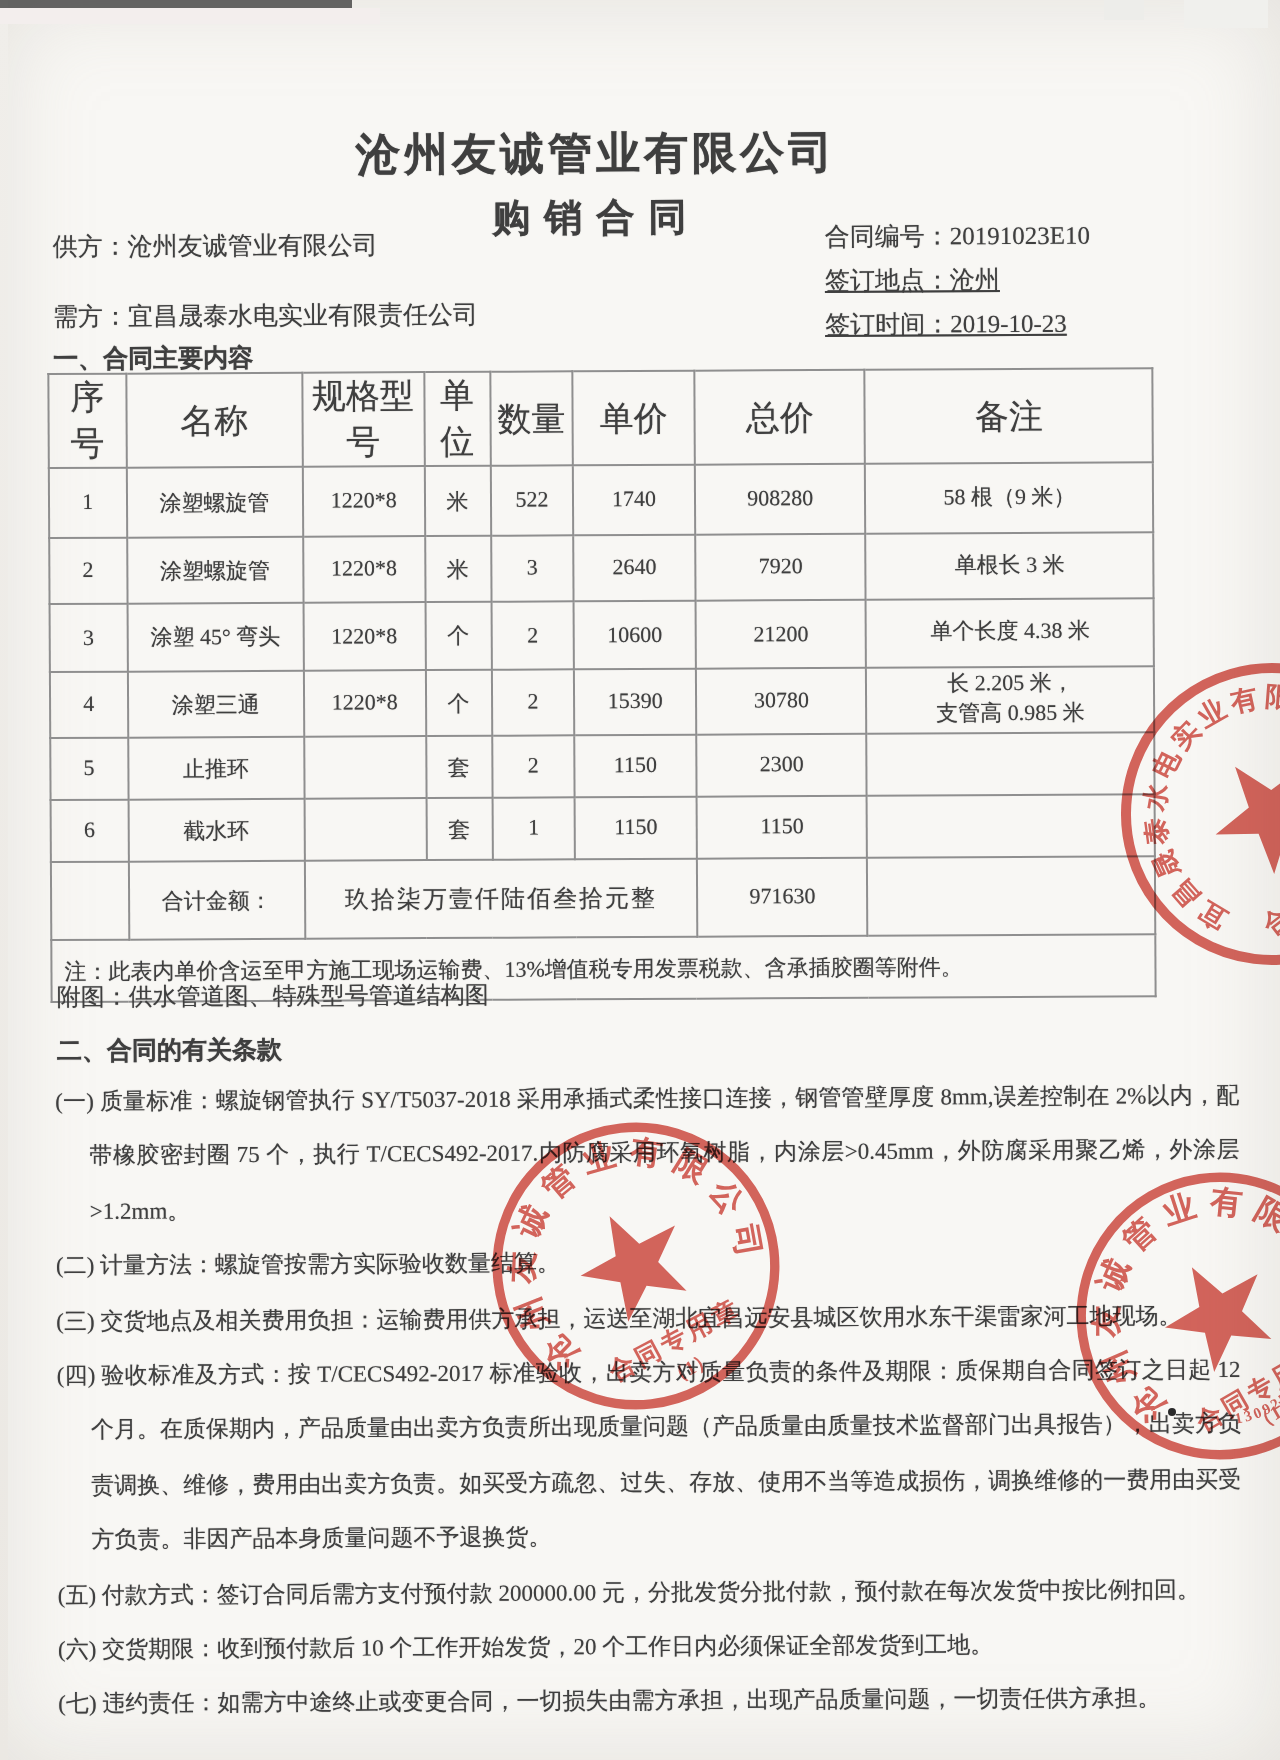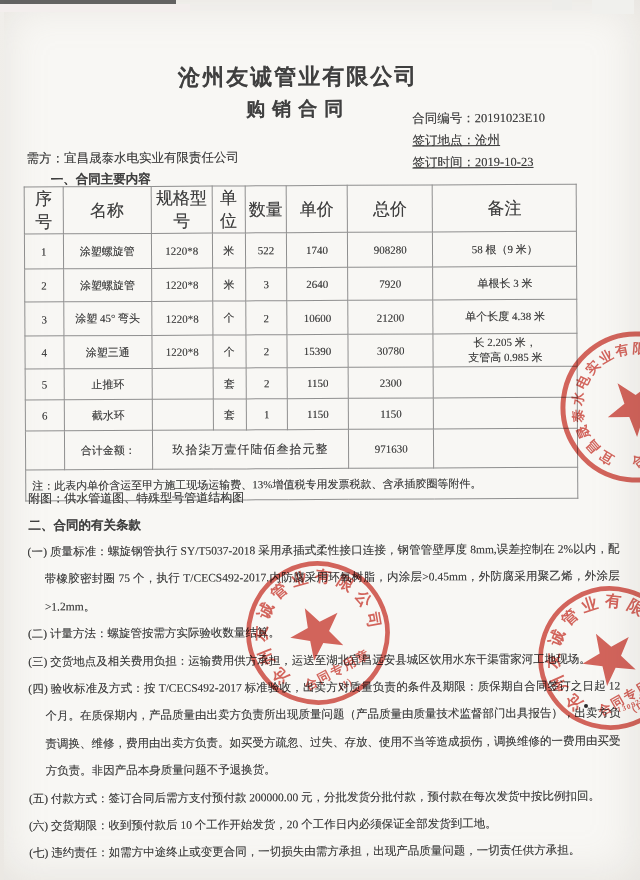--- a/index.html
+++ b/index.html
@@ -14,21 +14,21 @@
   .doc *{text-shadow:0 0 .5px rgba(63,63,63,.55);}
   .abs{position:absolute;}
   .company-title{left:0;top:62px;width:600px;text-align:center;font-size:22px;font-weight:600;letter-spacing:2px;}
   .doc-title{left:0;top:96px;width:600px;text-align:center;font-size:19px;font-weight:600;letter-spacing:7px;}
   .party{font-size:12.5px;}
   .supplier{left:28px;top:114px;}
   .buyer{left:28px;top:149px;}
   .meta{font-size:12.5px;left:414px;}
   .m1{top:111px;}.m2{top:133px;text-decoration:underline;}.m3{top:155px;text-decoration:underline;}
   .sec-head{font-size:12.5px;font-weight:700;}
-  .sec1{left:28px;top:170px;margin-left:24px;}
+  .sec1{left:28px;top:170px;}
   .attach{left:28px;top:489px;font-size:12px;}
   .sec2{left:28px;top:516px;}
   table{border-collapse:collapse;table-layout:fixed;position:absolute;left:25px;top:185px;width:553px;}
   th,td{border:1px solid #8f8f8f;text-align:center;vertical-align:middle;font-weight:400;padding:0 2px;font-size:11px;overflow:hidden;}
   thead th{font-size:17px;}
   thead tr{height:30px;}
   tbody tr:nth-child(1){height:35px}
   tbody tr:nth-child(2){height:33px}
   tbody tr:nth-child(3){height:34px}
   tbody tr:nth-child(4){height:33px}
@@ -62,20 +62,21 @@
   <div class="artifact a-top-pink"></div>
   <div class="artifact a-tr1"></div>
   <div class="artifact a-tr2"></div>
   <div class="artifact a-speck"></div>
 
   <div class="doc">
 
     <div class="abs company-title">沧州友诚管业有限公司</div>
     <div class="abs doc-title">购销合同</div>
 
+    <div class="abs party supplier">供方：沧州友诚管业有限公司</div>
     <div class="abs party buyer">需方：宜昌晟泰水电实业有限责任公司</div>
 
     <div class="abs meta m1">合同编号：20191023E10</div>
     <div class="abs meta m2">签订地点：沧州</div>
     <div class="abs meta m3">签订时间：2019-10-23</div>
 
     <div class="abs sec-head sec1">一、合同主要内容</div>
 
     <table id="items-table">
       <colgroup>

